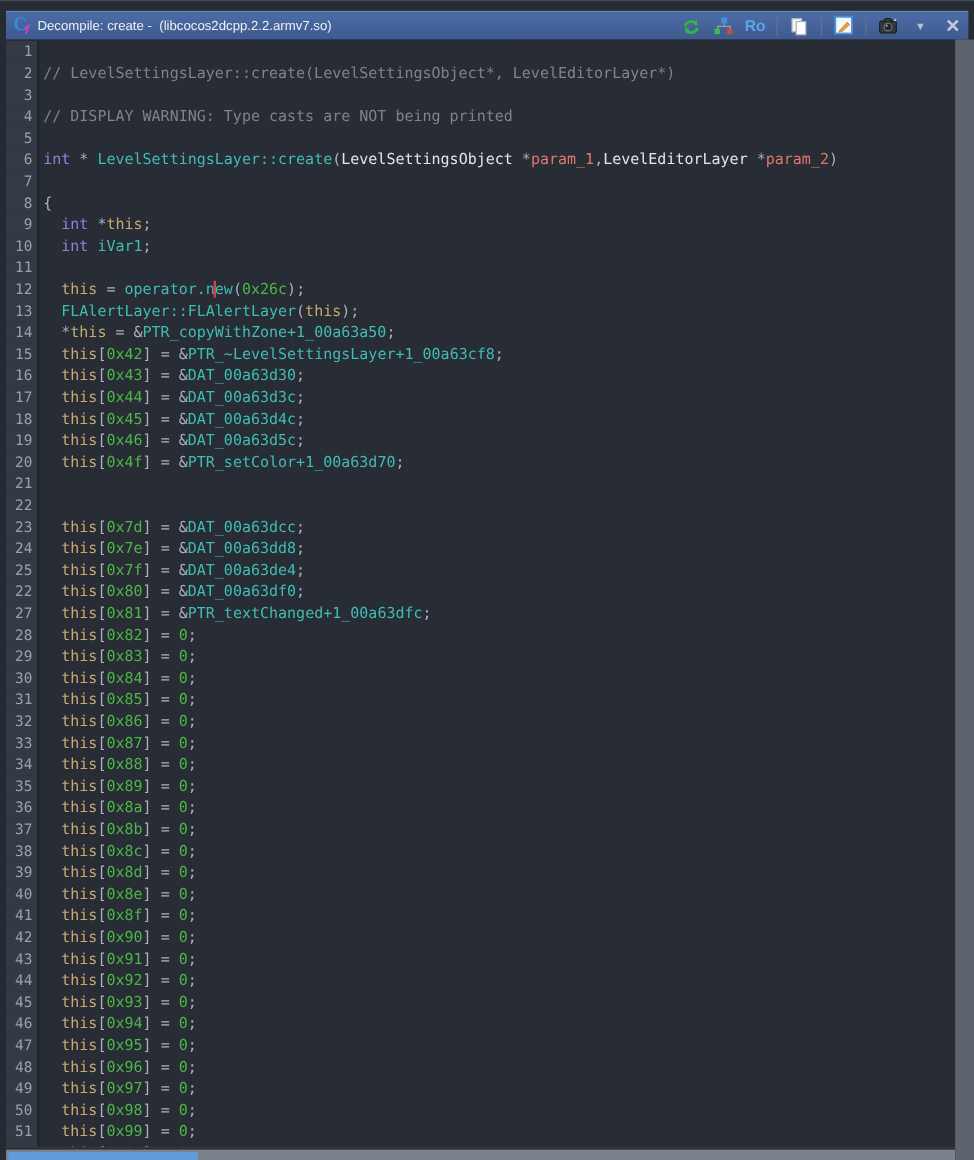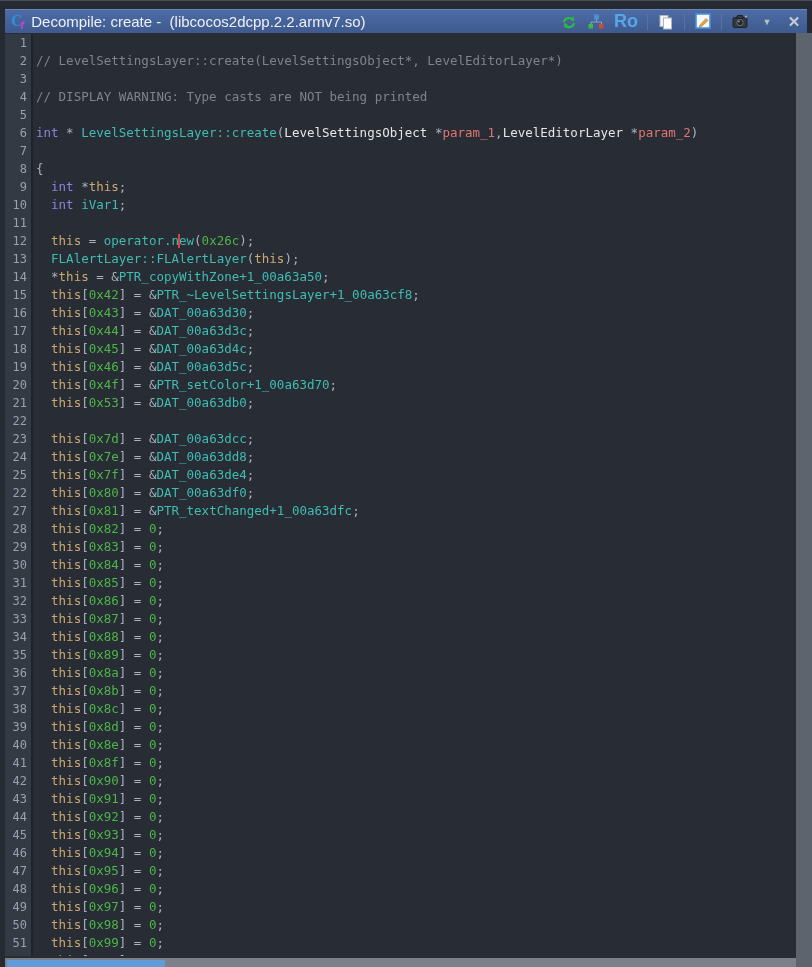--- a/index.html
+++ b/index.html
@@ -12,25 +12,25 @@
   
   .titlebar{
     position:absolute; left:5px; top:8px; width:802px; height:24px;
     background:linear-gradient(#4d6ca6,#3e5a8e);
     border-top:1px solid #6a84b4; box-sizing:border-box;
     display:flex; align-items:center; padding:0 4px 0 6px;
   }
   .cicon{display:inline-flex; align-items:flex-start; margin-right:7px; line-height:1;}
   .cicon .c{color:#2f8fe0; font-size:16px; font-weight:bold; font-family:"Liberation Serif",serif;}
   .cicon .f{color:#e034d8; font-size:11px; font-weight:bold; font-style:italic; margin-left:-2px; margin-top:7px;}
-  .title-text{color:#edf0f5; font-size:15px; white-space:pre; flex:1 1 auto; overflow:hidden;}
+  .title-text{color:#edf0f5; font-size:11px; white-space:pre; flex:1 1 auto; overflow:hidden;}
   .tb-right{display:flex; align-items:center; gap:9px; flex:none; margin-left:auto;}
   .tb-btn{display:flex; align-items:center; justify-content:center; width:18px; height:18px; cursor:default;}
   .tb-sep{width:1px; height:16px; background:#5d729c;}
-  .ro-label{color:#9fd0f2; font-size:18px; font-weight:bold; color:#58a6e8;}
+  .ro-label{color:#9fd0f2; font-size:13px; font-weight:bold; color:#58a6e8;}
   .chev{color:#b9c0ca; font-size:9px;}
   .xclose{color:#c7ccd4; font-size:15px; font-weight:bold;}
   
   .main{
     position:absolute; left:5px; top:32px; width:791px; height:935px;
     background:#282c34; overflow:hidden;
   }
   .rows{
     position:absolute; left:0; top:1px; width:100%; height:922px; overflow:hidden;
     font-family:"DejaVu Sans Mono","Liberation Mono",monospace; font-size:12.5px;
@@ -202,21 +202,20 @@
         <div class="code-row">
           <span class="ln">19</span>
           <span class="src"><span class="tok-p">  </span><span class="tok-v">this</span><span class="tok-p">[</span><span class="tok-n">0x46</span><span class="tok-p">] = &amp;</span><span class="tok-f">DAT_00a63d5c</span><span class="tok-p">;</span></span>
         </div>
         <div class="code-row">
           <span class="ln">20</span>
           <span class="src"><span class="tok-p">  </span><span class="tok-v">this</span><span class="tok-p">[</span><span class="tok-n">0x4f</span><span class="tok-p">] = &amp;</span><span class="tok-f">PTR_setColor+1_00a63d70</span><span class="tok-p">;</span></span>
         </div>
         <div class="code-row">
           <span class="ln">21</span>
-          <span class="src"><span class="tok-p">  </span><span class="tok-v">this</span><span class="tok-p">[</span><span class="tok-n">0x53</span><span class="tok-p">] = &amp;</span><span class="tok-f">DAT_00a63db0</span><span class="tok-p">;</span></span>
         </div>
         <div class="code-row">
           <span class="ln">22</span>
         </div>
         <div class="code-row">
           <span class="ln">23</span>
           <span class="src"><span class="tok-p">  </span><span class="tok-v">this</span><span class="tok-p">[</span><span class="tok-n">0x7d</span><span class="tok-p">] = &amp;</span><span class="tok-f">DAT_00a63dcc</span><span class="tok-p">;</span></span>
         </div>
         <div class="code-row">
           <span class="ln">24</span>

